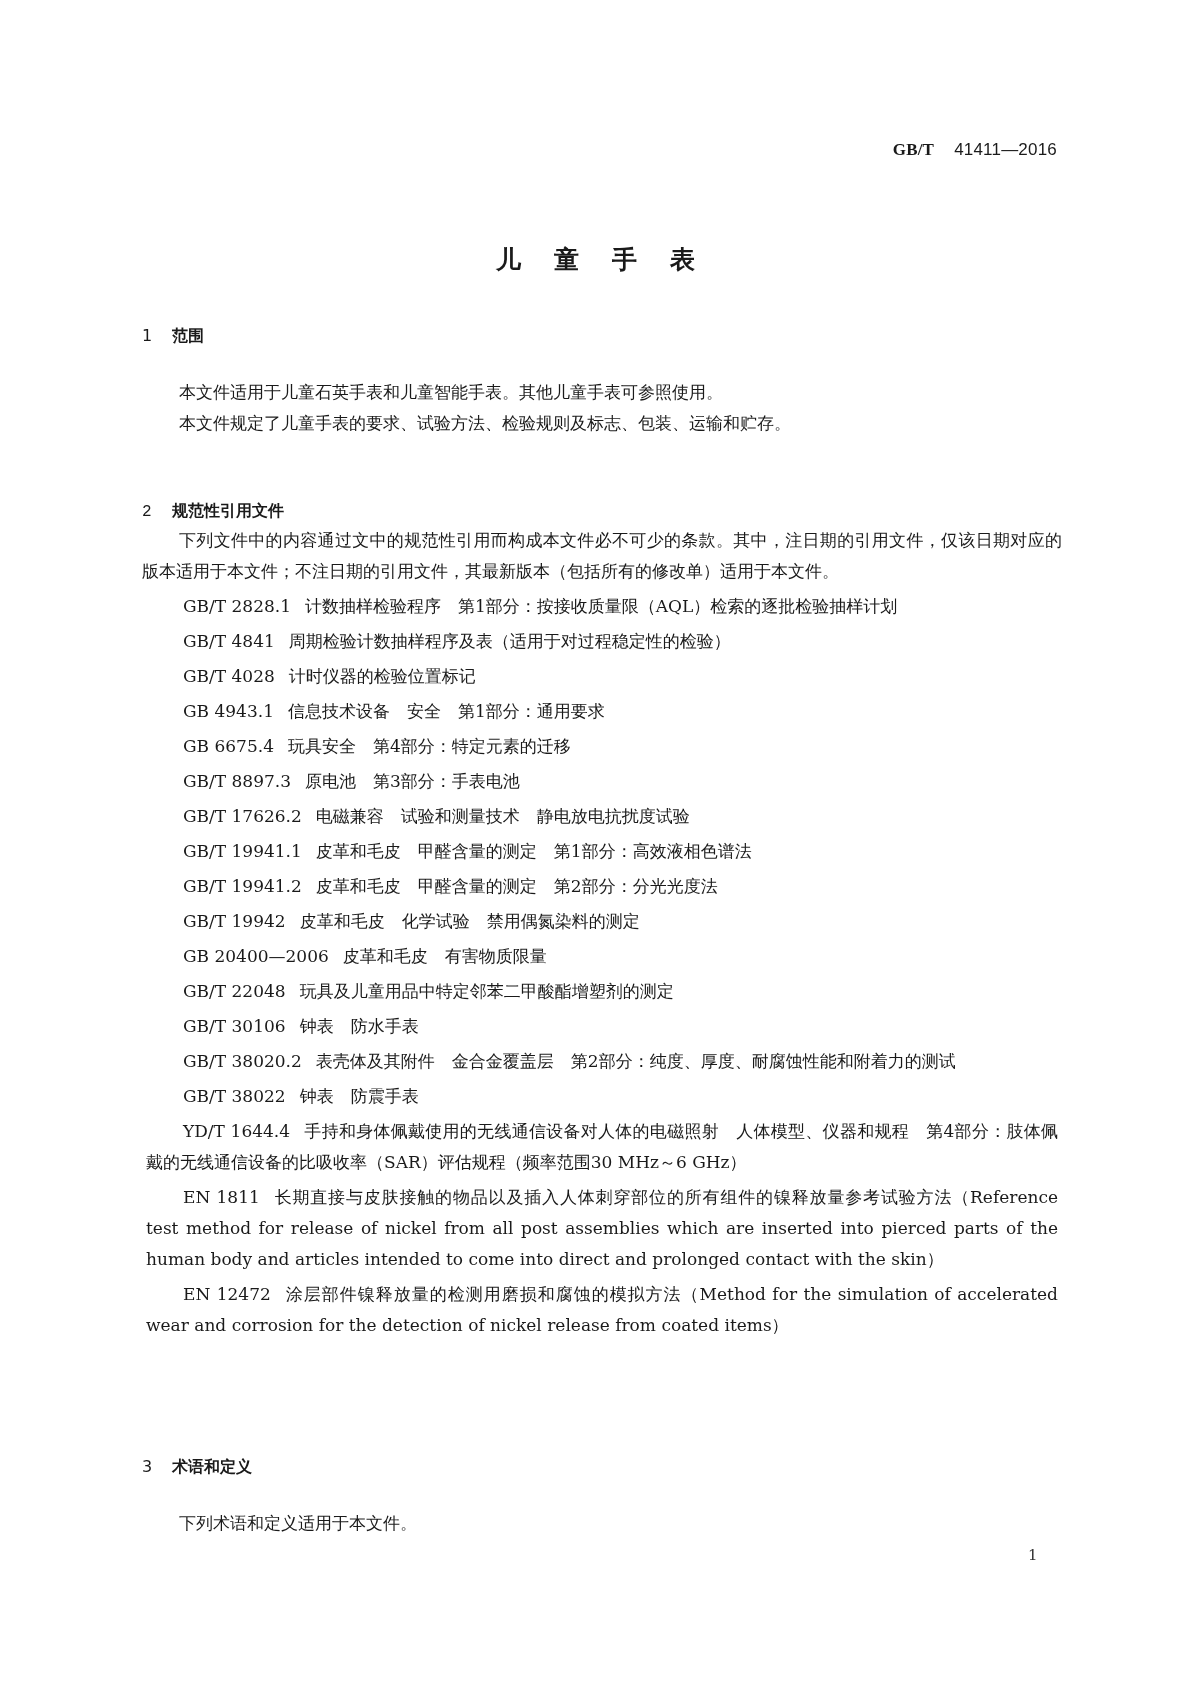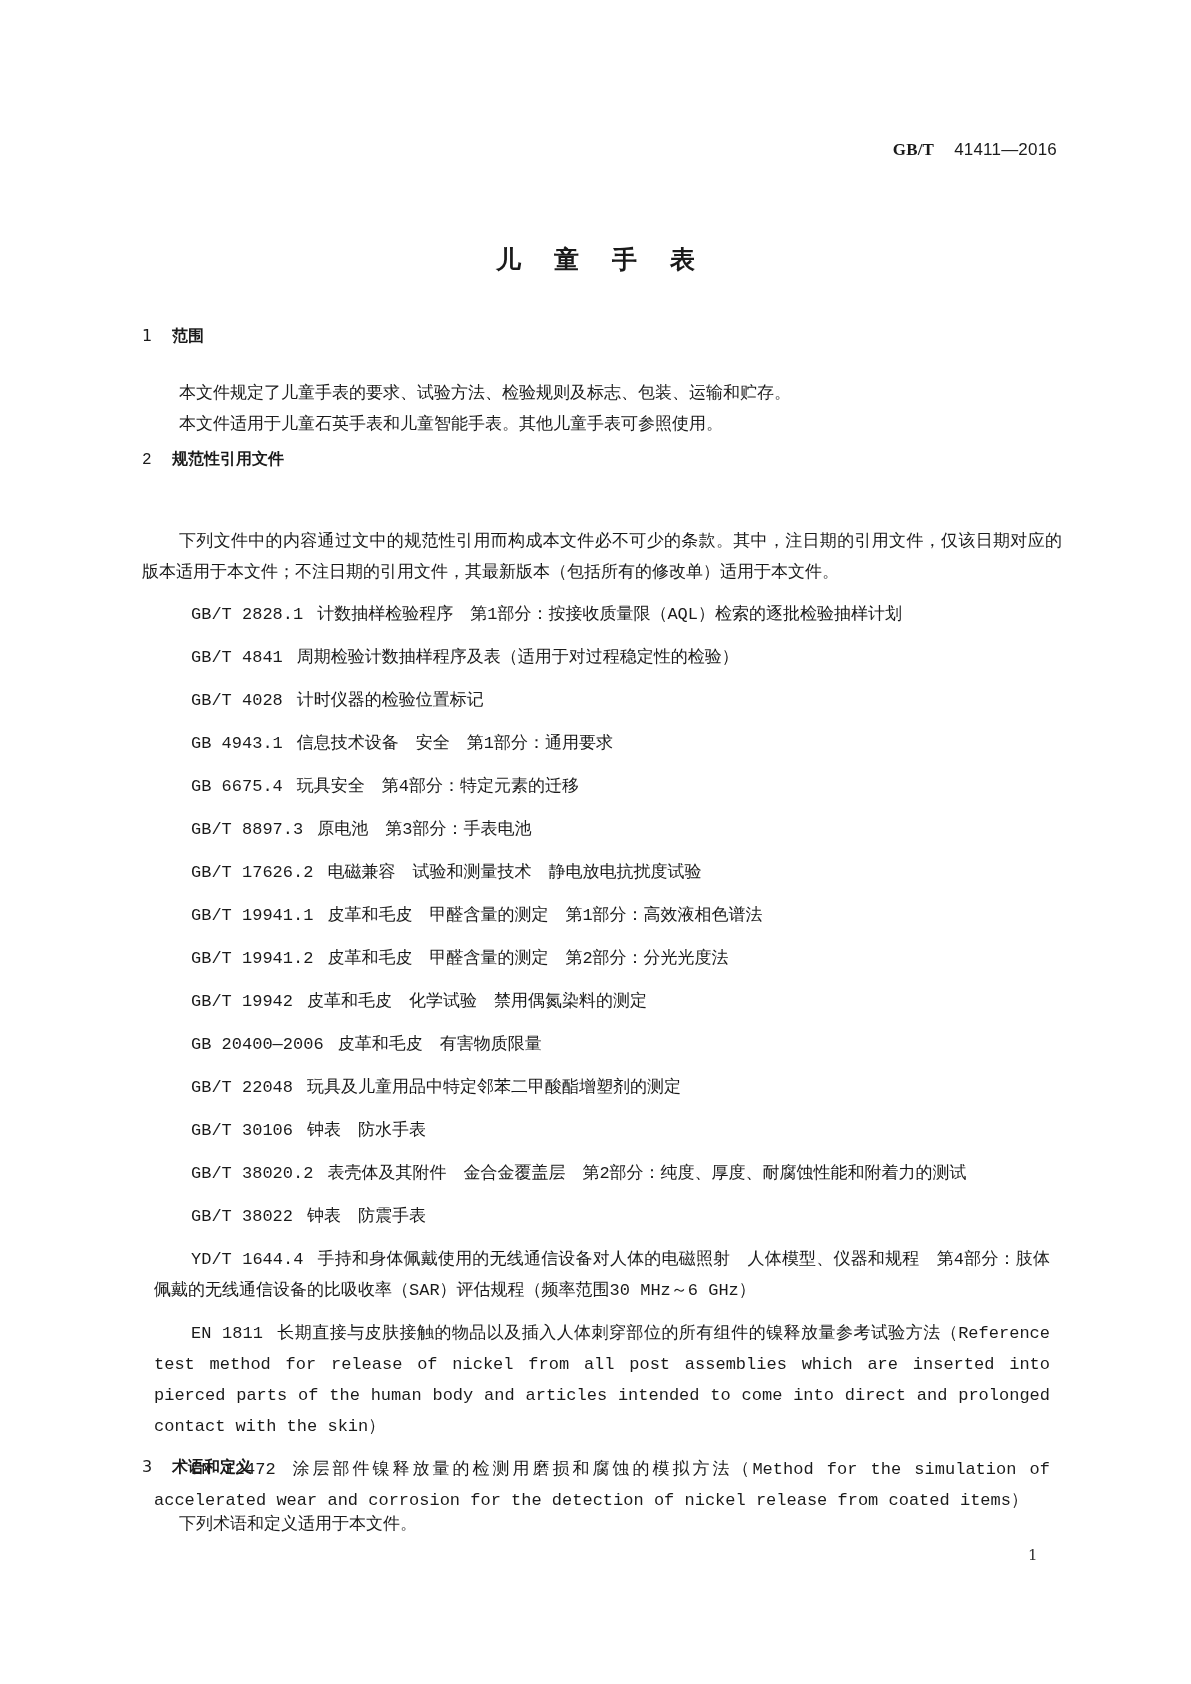--- a/index.html
+++ b/index.html
@@ -58,24 +58,23 @@
     width: 920px;
     font-size: 17px;
     line-height: 31px;
   }
   .para {
     text-indent: 37px;
     margin: 0;
     text-align: justify;
   }
   .ref {
-    margin: 12px;
+    margin: 4px;
     text-indent: 37px;
     text-align: justify;
-    font-family: Liberation Mono, monospace;
   }
   .ref .code {
     margin-right: 14px;
   }
   .page-number {
     position: absolute;
     top: 1546px;
     left: 1028px;
     font-size: 15px;
     color: #333;
@@ -87,25 +86,25 @@
 <div class="std-number">
   <span class="prefix">GB/T</span><span>41411—2016</span>
 </div>
 
 <div class="doc-title">儿童手表</div>
 
 <div class="section-heading" style="top:326px;">
   <span class="num">1</span><span>范围</span>
 </div>
 <div class="content" style="top:377px;">
+  <p class="para">本文件适用于儿童石英手表和儿童智能手表。其他儿童手表可参照使用。</p>
   <p class="para">本文件规定了儿童手表的要求、试验方法、检验规则及标志、包装、运输和贮存。</p>
-  <p class="para">本文件适用于儿童石英手表和儿童智能手表。其他儿童手表可参照使用。</p>
 </div>
 
-<div class="section-heading" style="top:449px;font-family:Liberation Mono, monospace;">
+<div class="section-heading" style="top:501px;font-family:Liberation Mono, monospace;">
   <span class="num">2</span><span>规范性引用文件</span>
 </div>
 <div class="content" style="top:525px;">
   <p class="para">下列文件中的内容通过文中的规范性引用而构成本文件必不可少的条款。其中，注日期的引用文件，仅该日期对应的版本适用于本文件；不注日期的引用文件，其最新版本（包括所有的修改单）适用于本文件。</p>
   <div id="ref-list">
       <p class="ref"><span class="code">GB/T 2828.1</span><span>计数抽样检验程序　第1部分：按接收质量限（AQL）检索的逐批检验抽样计划</span></p>
       <p class="ref"><span class="code">GB/T 4841</span><span>周期检验计数抽样程序及表（适用于对过程稳定性的检验）</span></p>
       <p class="ref"><span class="code">GB/T 4028</span><span>计时仪器的检验位置标记</span></p>
       <p class="ref"><span class="code">GB 4943.1</span><span>信息技术设备　安全　第1部分：通用要求</span></p>
       <p class="ref"><span class="code">GB 6675.4</span><span>玩具安全　第4部分：特定元素的迁移</span></p>

